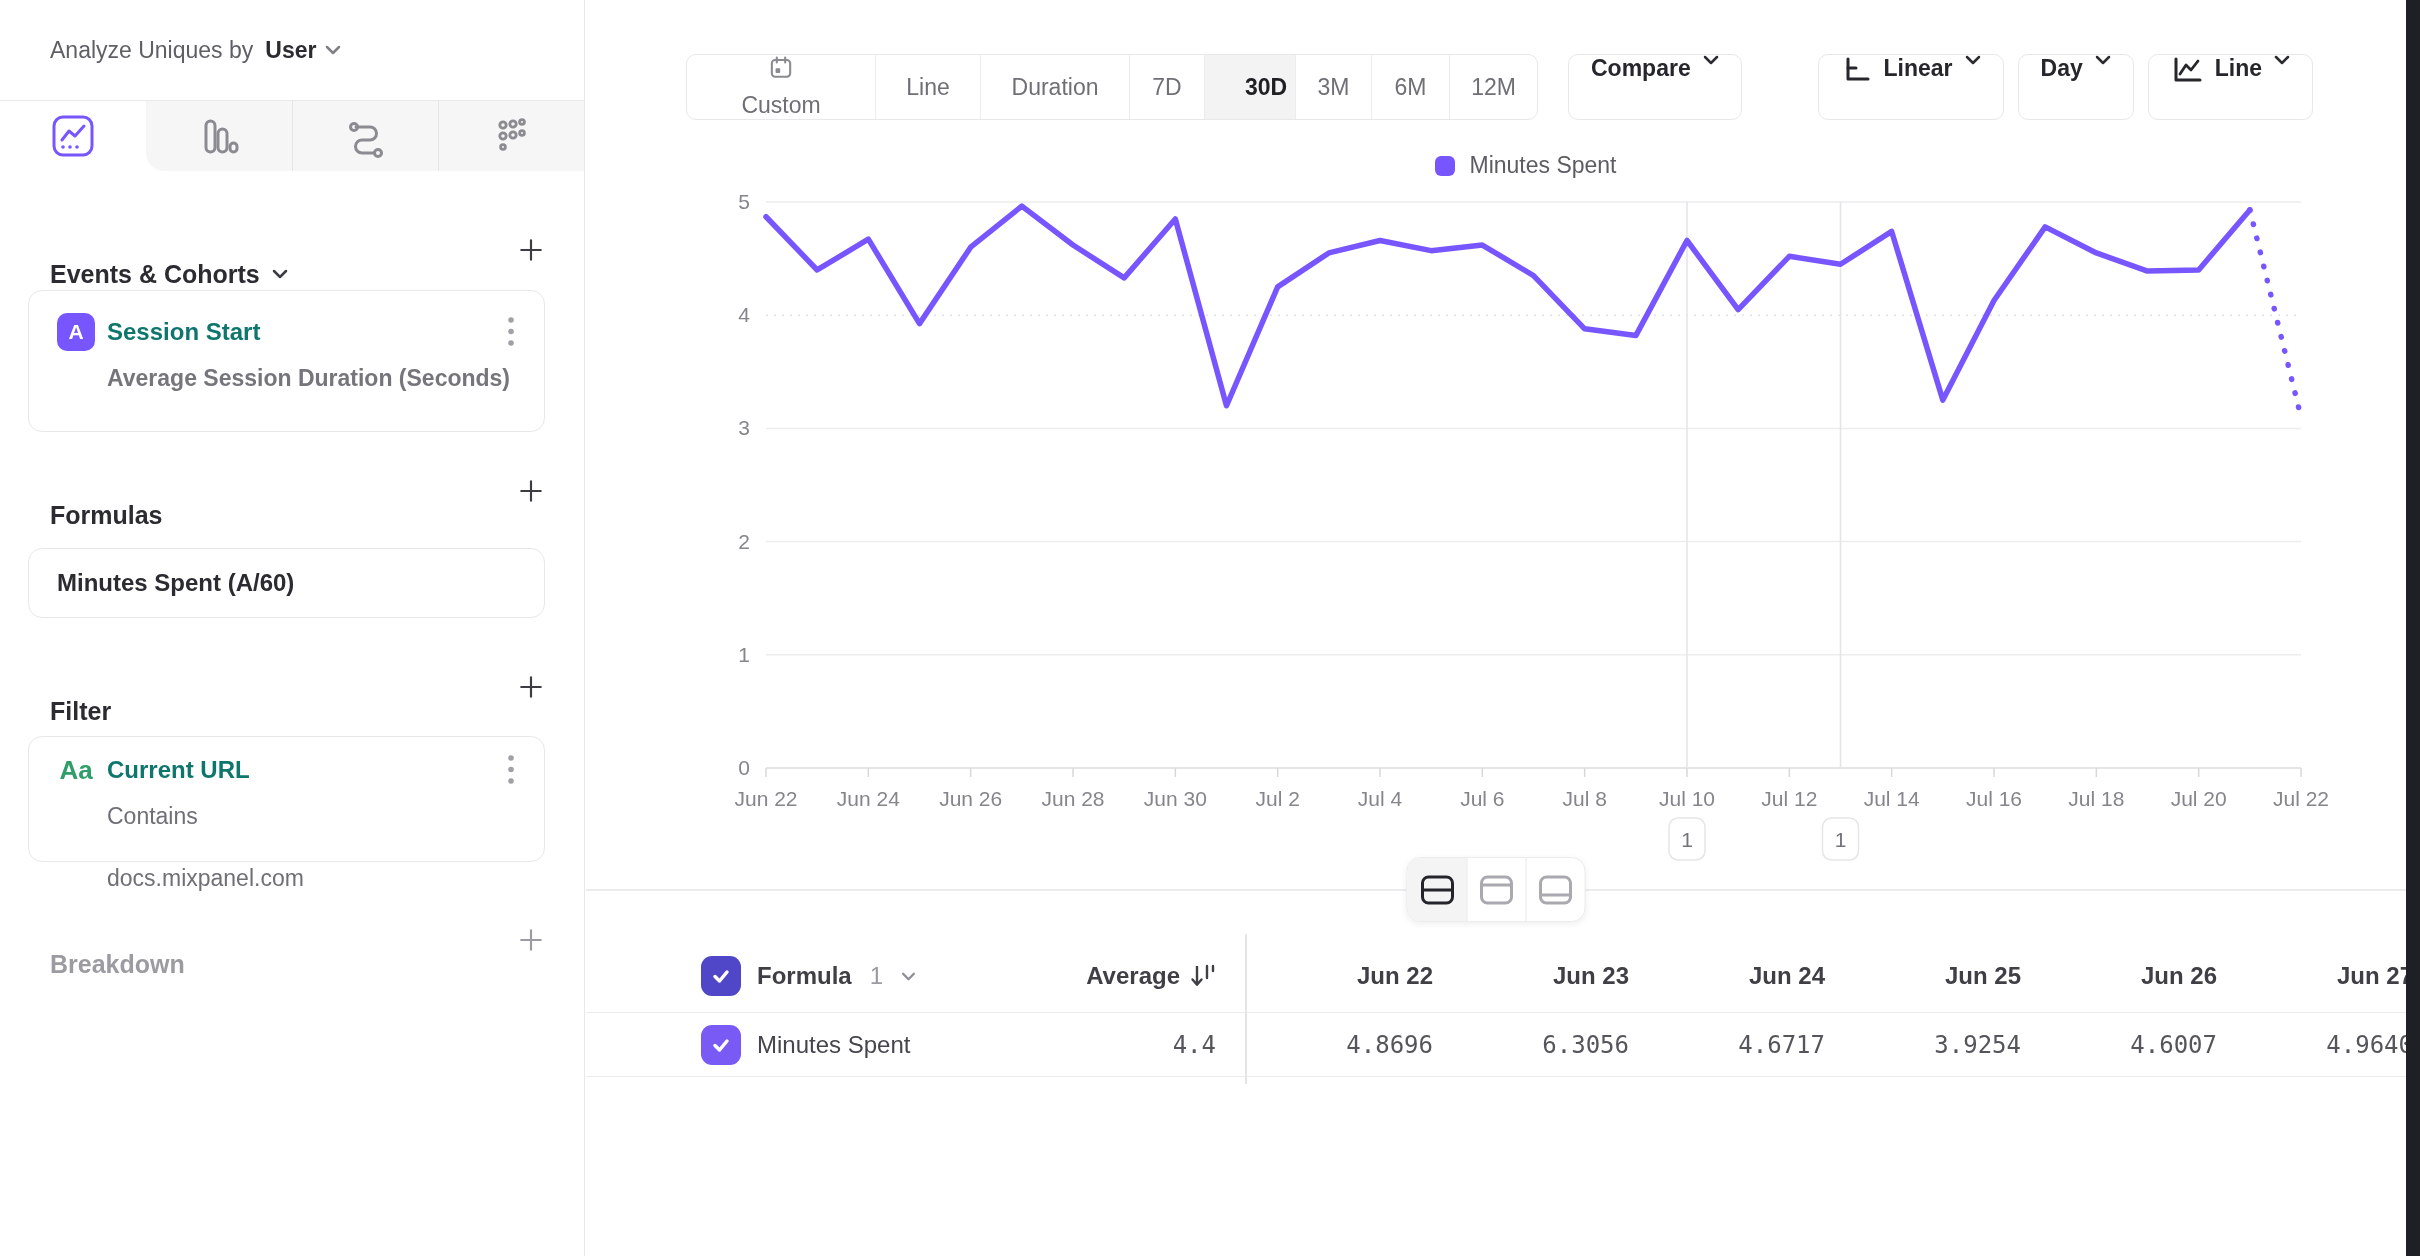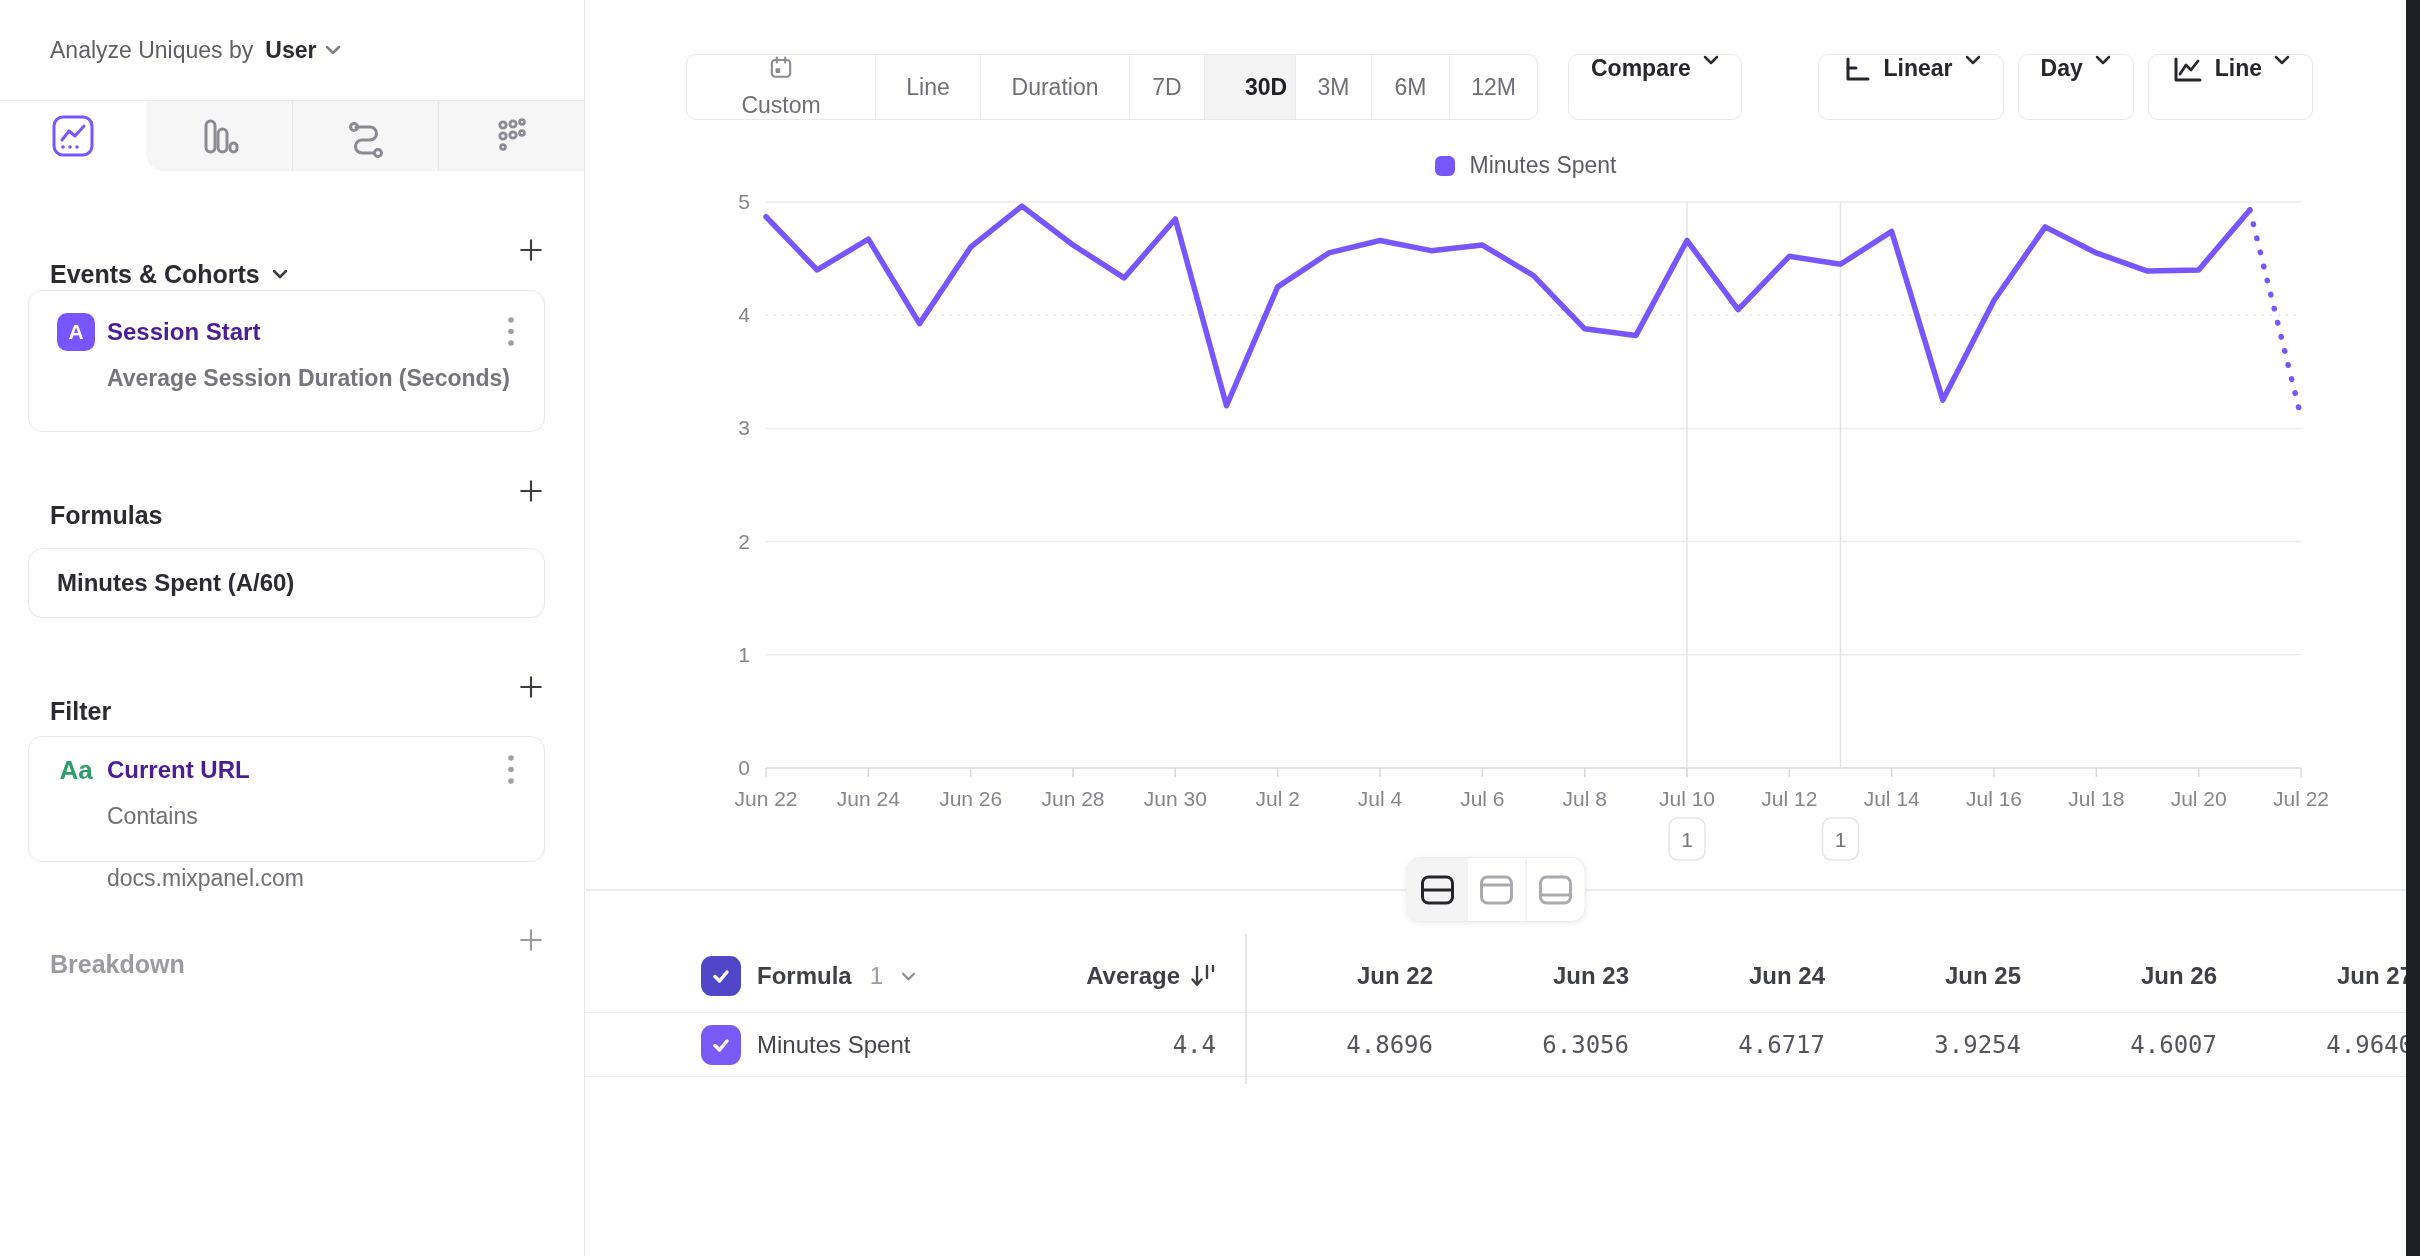--- a/index.html
+++ b/index.html
@@ -23,21 +23,21 @@
   .sec-title { position:absolute; left:50px; right:40px; height:48px; display:flex; align-items:center; justify-content:space-between; font-size:25px; font-weight:700; color:#2b2b31; }
   .sec-title .tleft { display:flex; align-items:center; gap:12px;margin-top:48px; }
   .sec-title .chev { color:#3c3c42; }
   .plus { color:#3c3c42; cursor:pointer; display:flex; }
   .sec-title.muted, .sec-title.muted .plus { color:#9b9ba1; }
 
   .sb-card { position:absolute; left:28px; width:517px; background:#fff; border:1.5px solid #e8e8ea; border-radius:14px; cursor:pointer; }
   .card-row1 { display:flex; align-items:center; padding:21px 25px 0 28px; }
   .badge-a { width:38px; height:38px; border-radius:10px; background:var(--accent,#7856ff); color:#fff; font-size:21px; font-weight:700; display:flex; align-items:center; justify-content:center; }
   .badge-aa { width:38px; text-align:center; color:var(--aa-green,#2f9e68); font-size:26px; font-weight:700; }
-  .card-title { margin-left:12px; font-size:24px; font-weight:700; color:#4c1d95; }
+  .card-title { margin-left:12px; font-size:24px; font-weight:700; color:#0f766e; }
   .kebab { margin-left:auto; display:flex; padding:4px; cursor:pointer; }
   .card-row2 { margin-top:13px; padding-left:78px; font-size:23px; font-weight:700; color:#75757b; }
   .card-row2.op { font-weight:400; color:#6f6f76; display:flex; gap:35px;flex-direction:column; }
   .formula-card { height:70px; display:flex; align-items:center; padding-left:28px; font-size:24px; font-weight:700; }
 
   
   .main { position:absolute; left:586px; top:0; width:1820px; height:100%; overflow:hidden; }
   .dark-edge { position:absolute; right:0; top:0; width:14px; height:100%; background:#1f1f26; z-index:50; }
 
   .toolbar-left { position:absolute; left:100px; top:54px; display:flex; gap:30px; }

